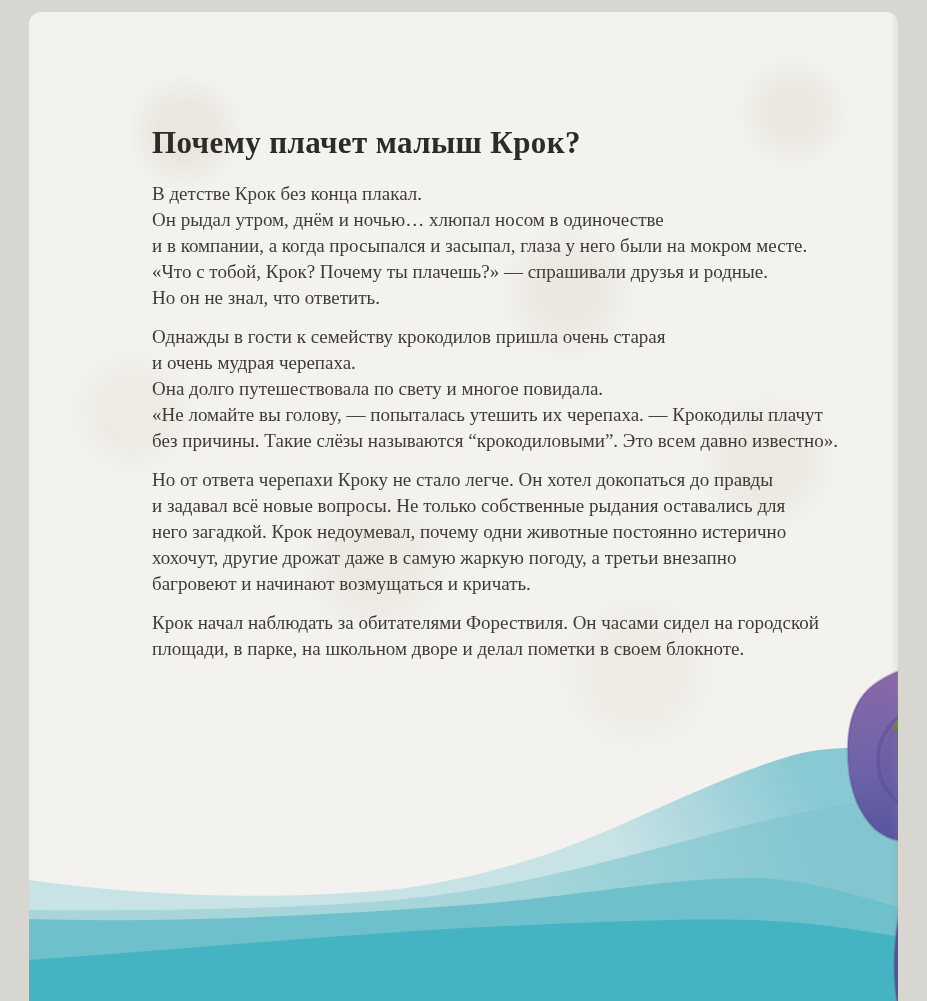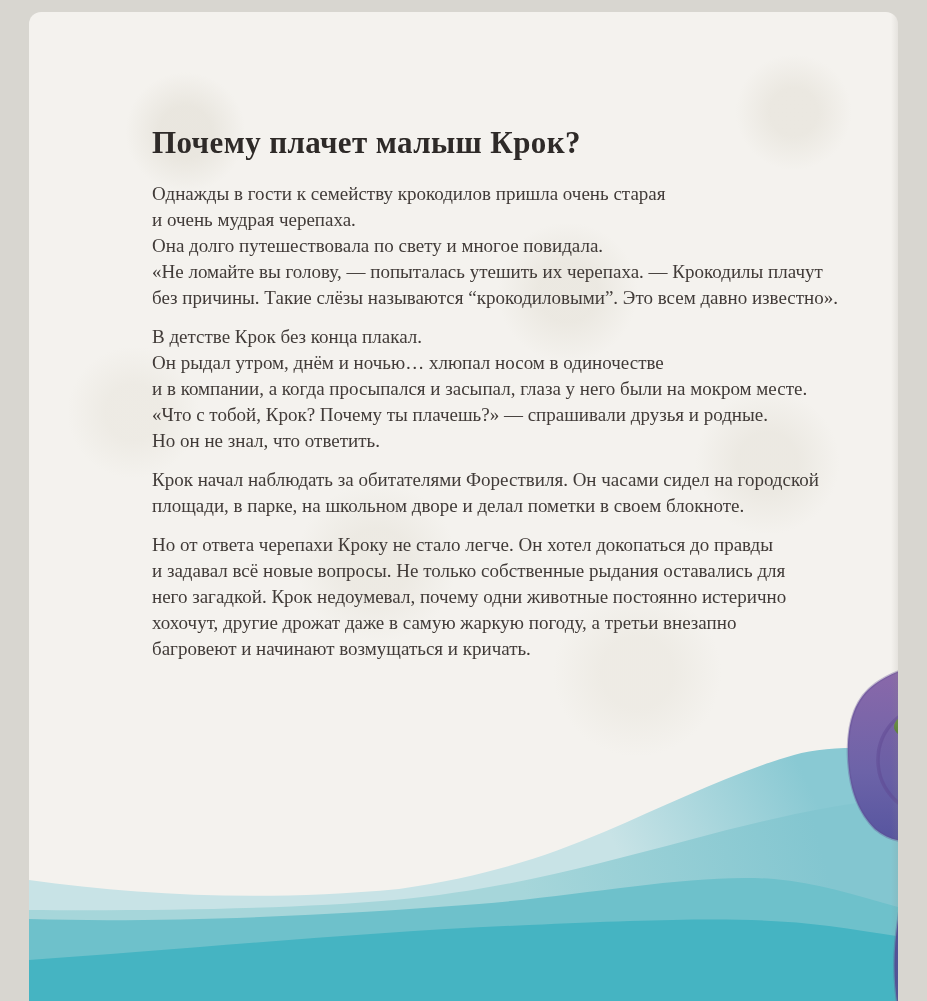--- a/index.html
+++ b/index.html
@@ -70,37 +70,37 @@
     pointer-events: none;
   }
 </style>
 </head>
 <body>
 
 <div class="page">
 
   <div class="text-column">
     <h1 class="title">Почему плачет малыш Крок?</h1>
+    <p class="story">В детстве Крок без конца плакал.
+Он рыдал утром, днём и ночью… хлюпал носом в одиночестве
+и в компании, а когда просыпался и засыпал, глаза у него были на мокром месте.
+«Что с тобой, Крок? Почему ты плачешь?» — спрашивали друзья и родные.
+Но он не знал, что ответить.</p>
     <p class="story">Однажды в гости к семейству крокодилов пришла очень старая
 и очень мудрая черепаха.
 Она долго путешествовала по свету и многое повидала.
 «Не ломайте вы голову, — попыталась утешить их черепаха. — Крокодилы плачут
 без причины. Такие слёзы называются “крокодиловыми”. Это всем давно известно».</p>
-    <p class="story">В детстве Крок без конца плакал.
-Он рыдал утром, днём и ночью… хлюпал носом в одиночестве
-и в компании, а когда просыпался и засыпал, глаза у него были на мокром месте.
-«Что с тобой, Крок? Почему ты плачешь?» — спрашивали друзья и родные.
-Но он не знал, что ответить.</p>
-    <p class="story">Крок начал наблюдать за обитателями Форествиля. Он часами сидел на городской
-площади, в парке, на школьном дворе и делал пометки в своем блокноте.</p>
     <p class="story">Но от ответа черепахи Кроку не стало легче. Он хотел докопаться до правды
 и задавал всё новые вопросы. Не только собственные рыдания оставались для
 него загадкой. Крок недоумевал, почему одни животные постоянно истерично
 хохочут, другие дрожат даже в самую жаркую погоду, а третьи внезапно
 багровеют и начинают возмущаться и кричать.</p>
+    <p class="story">Крок начал наблюдать за обитателями Форествиля. Он часами сидел на городской
+площади, в парке, на школьном дворе и делал пометки в своем блокноте.</p>
   </div>
 
   <svg class="illustration" viewBox="0 0 927 361" xmlns="http://www.w3.org/2000/svg">
     <defs>
       <linearGradient id="grad-wave1" gradientUnits="userSpaceOnUse" x1="760" y1="92" x2="430" y2="250">
         <stop offset="0" stop-color="#89c9d3"></stop>
         <stop offset="0.55" stop-color="#c8e3e6"></stop>
         <stop offset="1" stop-color="#c8e3e6"></stop>
       </linearGradient>
       <linearGradient id="grad-wave2" gradientUnits="userSpaceOnUse" x1="780" y1="150" x2="300" y2="280">

